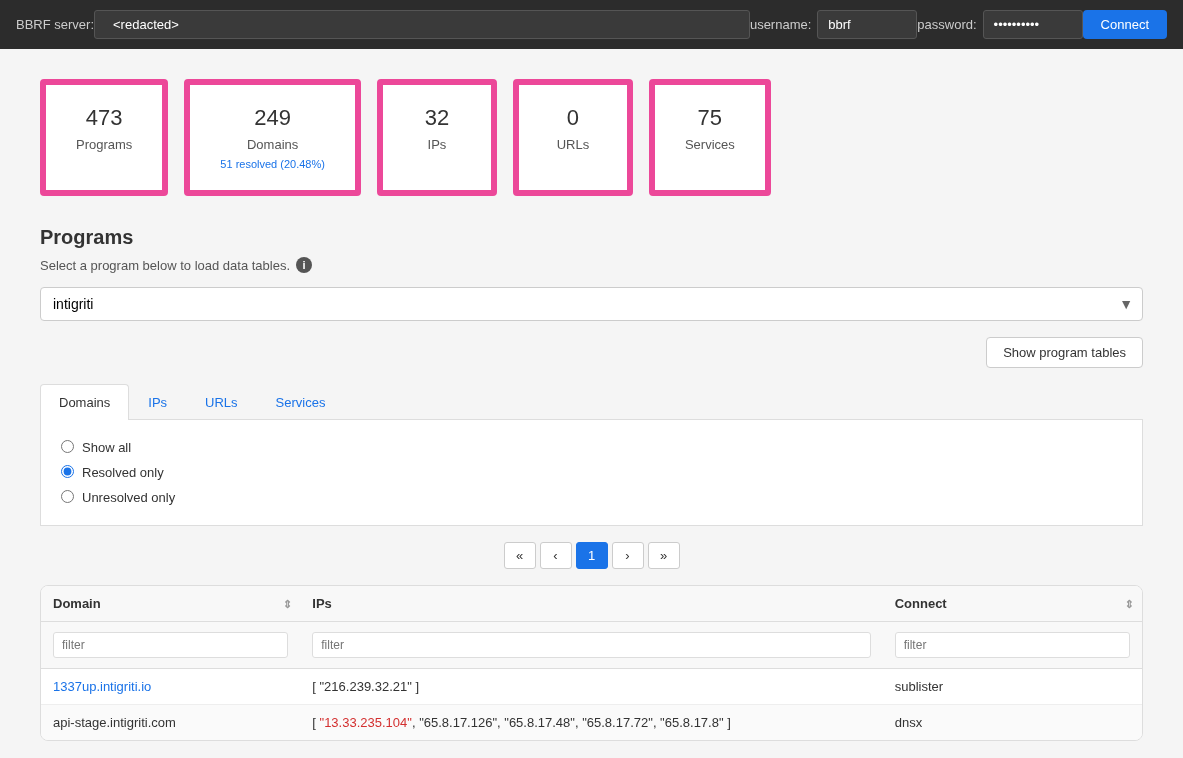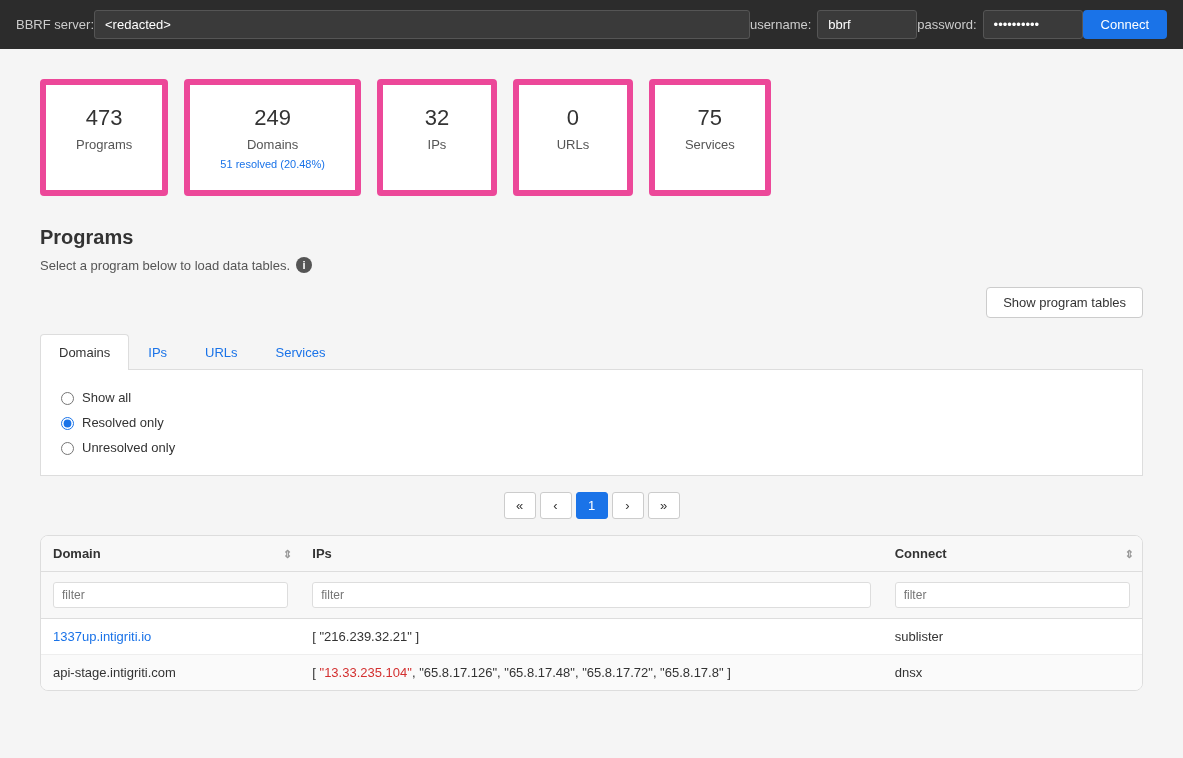--- a/index.html
+++ b/index.html
@@ -12,21 +12,21 @@
       display: flex;
       align-items: center;
     }
     .header-label {
       color: #ccc;
       font-size: 13px;
       white-space: nowrap;
     }
     .header-input {
       flex: 1;
-      padding: 6px 10px;
+      padding: 6px 18px;
       border: 1px solid #555;
       background: #3a3a3a;
       color: #fff;
       border-radius: 3px;
       font-size: 13px;
       outline: none;
     }
     .header-group {
       display: flex;
       align-items: center;
@@ -186,21 +186,21 @@
       padding: 20px;
       margin-bottom: 16px;
     }
     .radio-group {
       display: flex;
       flex-direction: column;
       gap: 10px;
     }
     .radio-item {
       display: flex;
-      align-items: flex-end;
+      align-items: flex-start;
       gap: 8px;
       font-size: 13px;
       cursor: pointer;
     }
     .radio-item input[type="radio"] {
       accent-color: #1a73e8;
       cursor: pointer;
     }
 
     
@@ -325,20 +325,26 @@
 
     </div>
     </div>
 
   <div class="section-title">Programs</div>
   <div class="section-desc">
     <span>Select a program below to load data tables.</span>
     <span class="info-icon">i</span>
   </div>
 
+  <div class="select-wrapper">
+    <select class="program-select">
+      <option>intigriti</option>
+    </select>
+    <span class="select-arrow">▼</span>
+  </div>
 
   <button class="show-details-btn">Show program tables</button>
 
   <div class="tabs">
   <div class="tab active">Domains</div>
       <div class="tab">IPs</div>
       <div class="tab">URLs</div>
       <div class="tab">Services</div>
     </div>
 

